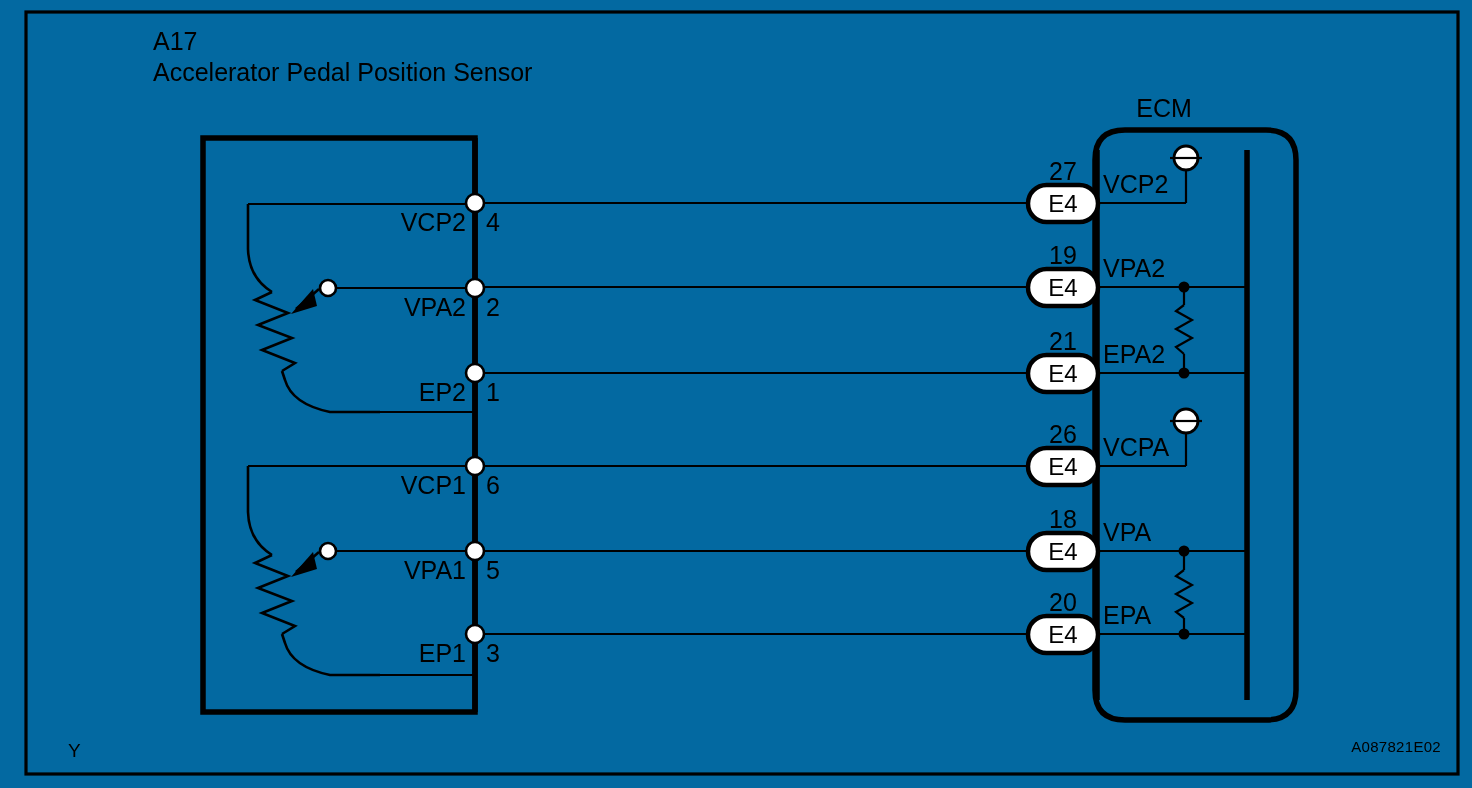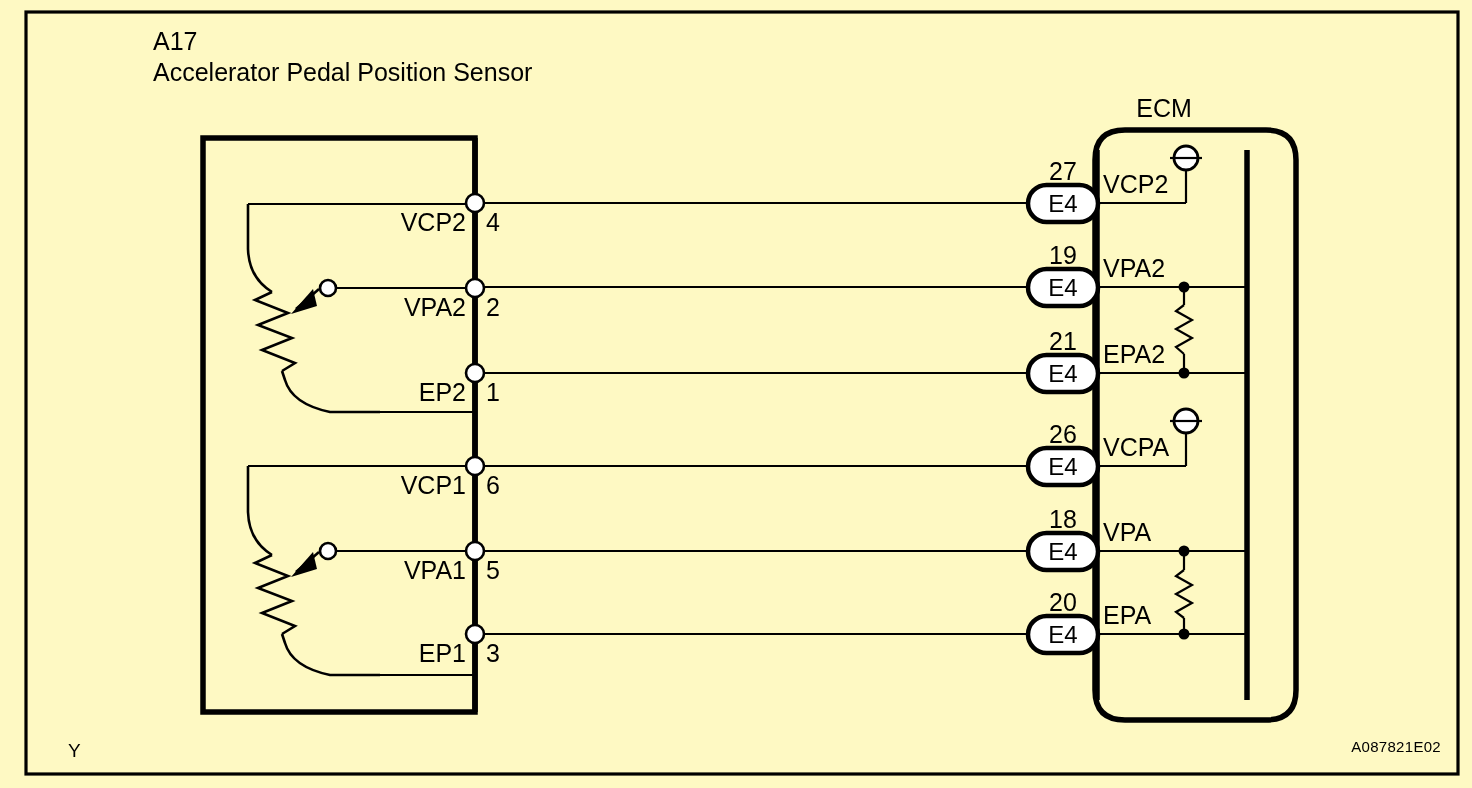--- a/index.html
+++ b/index.html
@@ -9,21 +9,21 @@
     background: #ffffff;
   }
   body {
     font-family: "Liberation Sans", sans-serif;
     color: #000000;
   }
   #page {
     position: relative;
     width: 1472px;
     height: 788px;
-    background: #fef9c3;
+    background: #0369a1;
     overflow: hidden;
   }
   #diagram-svg {
     position: absolute;
     left: 0;
     top: 0;
     width: 1472px;
     height: 788px;
   }
   text {

